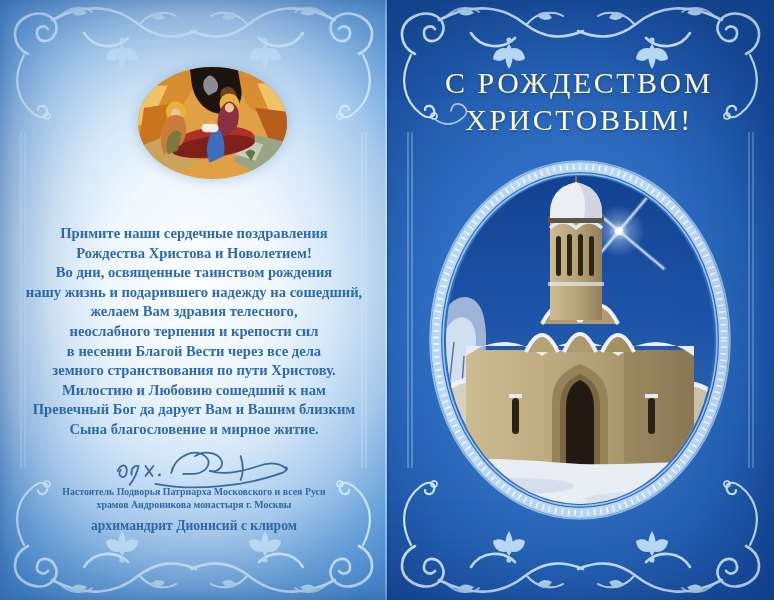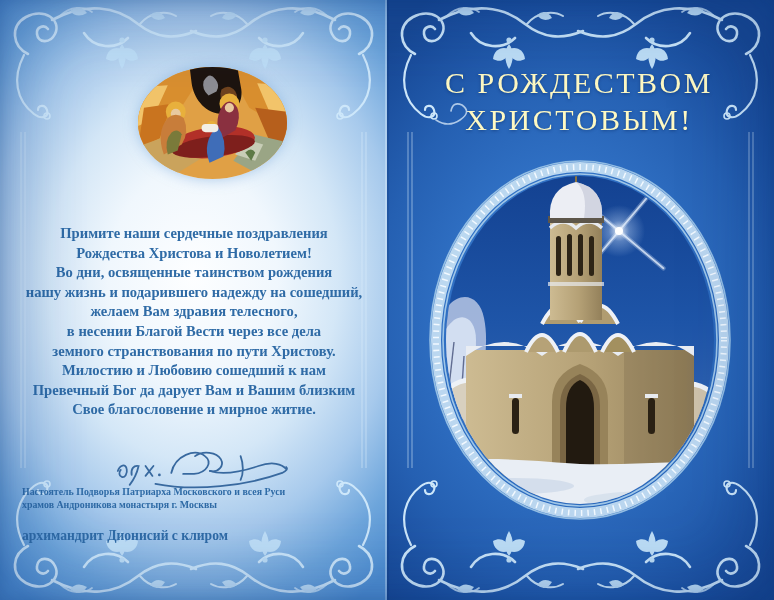--- a/index.html
+++ b/index.html
@@ -39,23 +39,23 @@
     position:absolute;left:14px;top:184px;width:360px;text-align:center;margin-top:40px;
   }
   .greeting-line{
     font-weight:700;font-size:14.6px;line-height:19.6px;color:#2f6ba6;
     font-family:"Liberation Serif", serif;
   }
 
   .signature{position:absolute;left:96px;top:443px;width:208px;height:50px;}
   .signature svg{display:block;width:100%;height:100%;}
 
-  .attribution{position:absolute;left:22px;top:486px;width:344px;}
+  .attribution{position:absolute;left:22px;top:486px;width:344px;text-align:center;}
   .attribution-line{font-weight:700;font-size:9.9px;line-height:12.6px;color:#2f6ba6;}
-  .attribution-line.big{font-size:13.6px;line-height:17px;margin-top:16px;}
+  .attribution-line.big{font-size:13.6px;line-height:17px;margin-top:6px;}
 
   .title{
     position:absolute;left:398px;top:64px;width:362px;text-align:center;
   }
   .title-line{
     color:#fef9c3;font-size:30px;line-height:37px;letter-spacing:2.5px;
     font-family:"Liberation Serif", serif;font-weight:400;
     text-shadow:0 1px 3px rgba(8,40,95,.5);
   }
   .title-flourish{position:absolute;left:432px;top:96px;width:46px;height:30px;opacity:.75;}
@@ -151,25 +151,26 @@
       <path d="M108,84 q6,-6 10,0 l-4,8 z" fill="#5e7a46"></path>
     </svg>
   </div>
 
   <div class="greeting">
     <div class="greeting-line">Примите наши сердечные поздравления</div>
     <div class="greeting-line">Рождества Христова и Новолетием!</div>
     <div class="greeting-line">Во дни, освященные таинством рождения</div>
     <div class="greeting-line">нашу жизнь и подарившего надежду на сошедший,</div>
     <div class="greeting-line">желаем Вам здравия телесного,</div>
+    <div class="greeting-line">неослабного терпения и крепости сил</div>
     <div class="greeting-line">в несении Благой Вести через все дела</div>
     <div class="greeting-line">земного странствования по пути Христову.</div>
     <div class="greeting-line">Милостию и Любовию сошедший к нам</div>
     <div class="greeting-line">Превечный Бог да дарует Вам и Вашим близким</div>
-    <div class="greeting-line">Свое благословение и мирное житие.</div>
+    <div class="greeting-line">Сына благословение и мирное житие.</div>
   </div>
 
   <div class="signature">
     <svg viewBox="0 0 210 50">
       <g fill="none" stroke="#38699f" stroke-width="1.8" stroke-linecap="round">
         <path d="M22,28 c2,-6 8,-8 9,-2 c1,5 -2,9 -5,8 c-3,-1 -3,-5 -1,-7"></path>
         <path d="M36,32 c-1,-6 2,-10 7,-9 c-2,9 -5,14 -9,19"></path>
         <path d="M50,23 l7,10 M58,23 l-8,10"></path>
         <circle cx="64" cy="32" r="1.4" fill="#38699f" stroke="none"></circle>
         <path d="M76,30 C80,12 100,5 110,13 C118,19 112,30 99,31 L88,31"></path>

